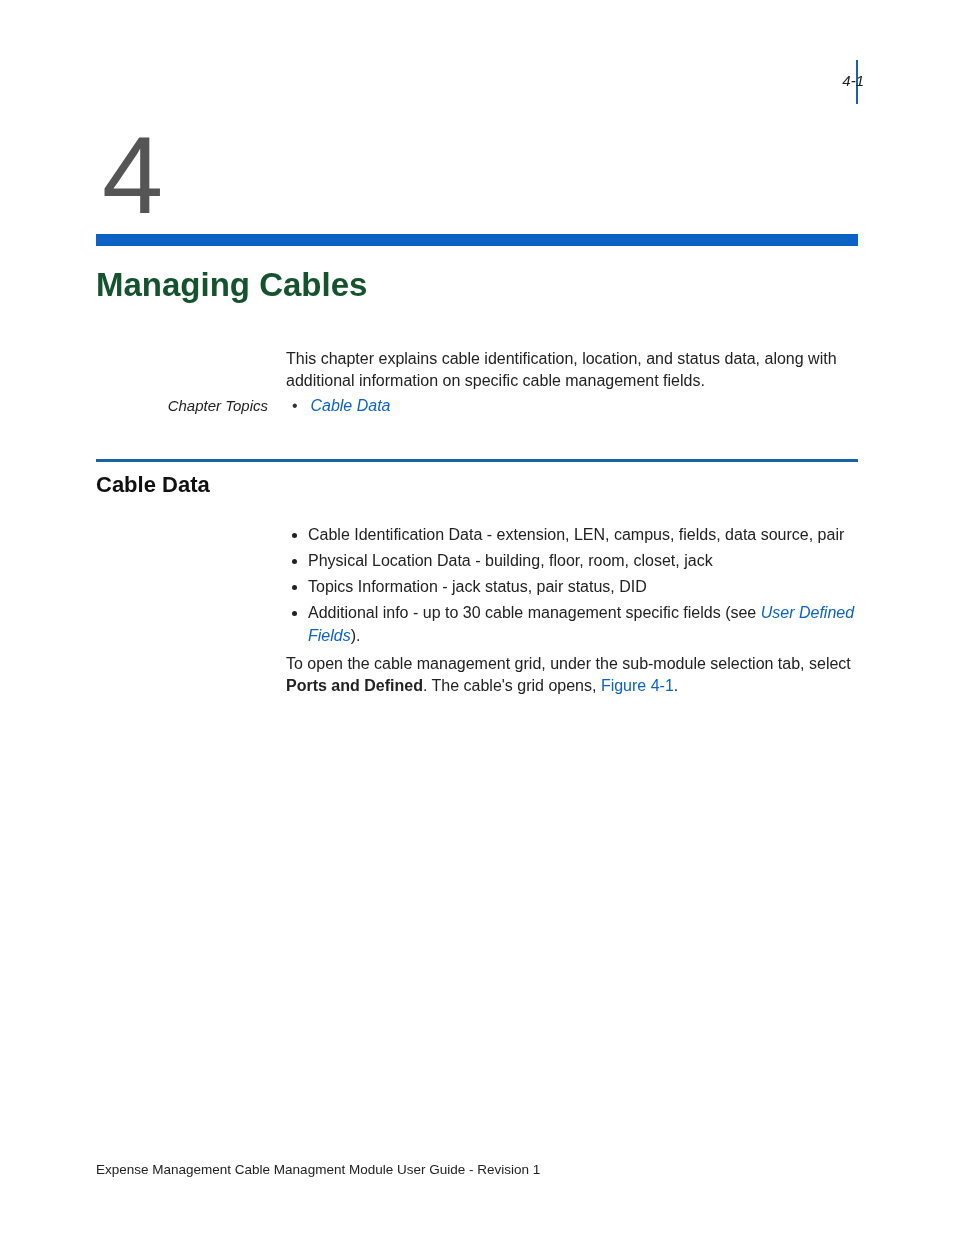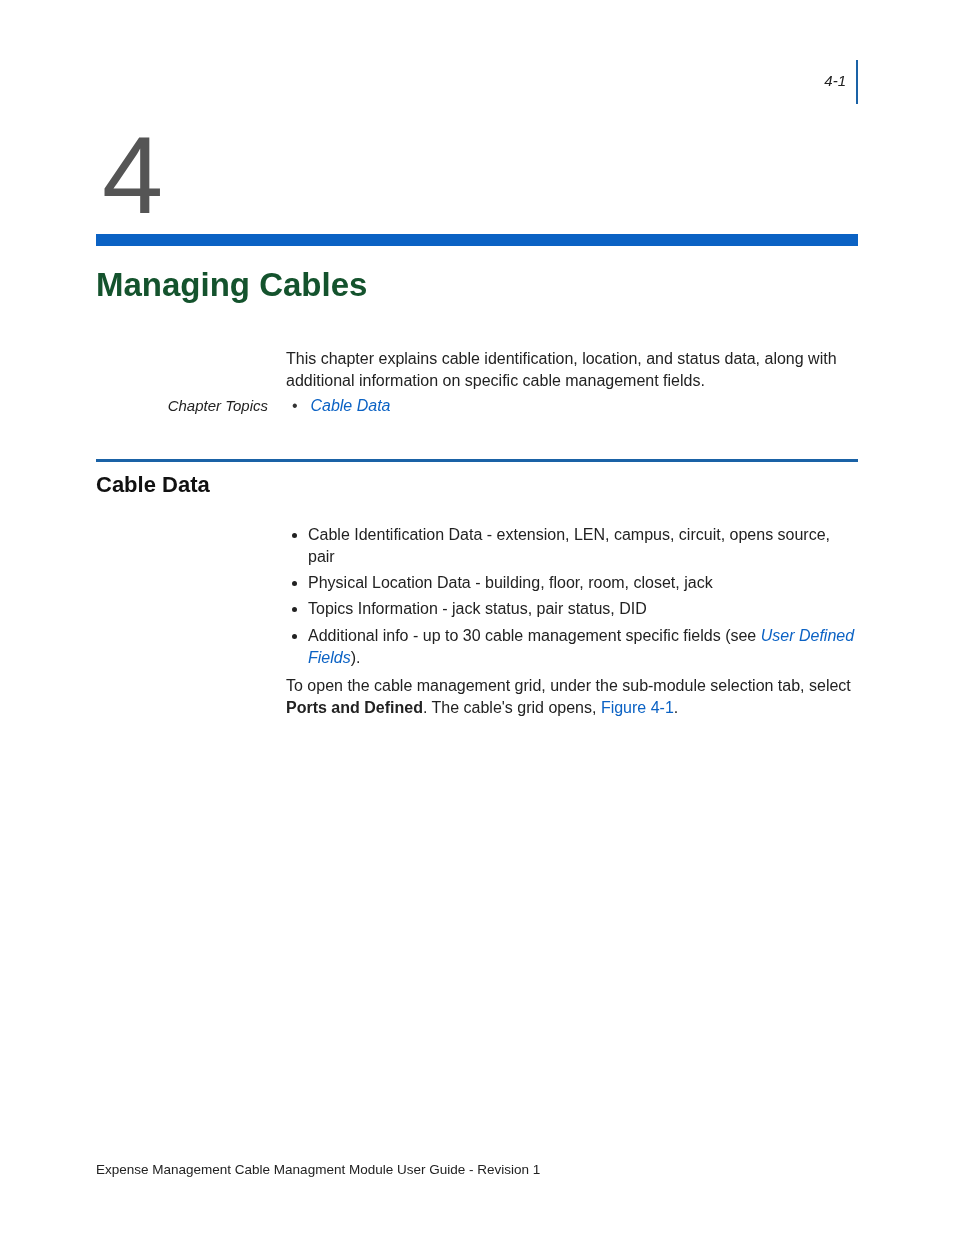--- a/index.html
+++ b/index.html
@@ -1,18 +1,18 @@
 <!DOCTYPE html>
 <html><head>
 <meta charset="utf-8">
 <style>
   * { box-sizing: border-box; margin: 0; padding: 0; }
   html, body { width: 954px; height: 1235px; background: #fff; font-family: Verdana, Geneva, sans-serif; color: #222; }
   .page { position: relative; width: 954px; height: 1235px; padding: 70px 96px 60px 96px; }
-  .page-num { position: absolute; top: 72px; right: 108px; font-style: italic; font-size: 15px; }
+  .page-num { position: absolute; top: 72px; right: 90px; font-style: italic; font-size: 15px; }
   .page-num-rule { position: absolute; top: 60px; right: 96px; width: 2px; height: 44px; background: #1a62a6; }
   .big-chapter-num { font-family: "Helvetica Neue", Arial, sans-serif; font-weight: 300; font-size: 110px; color: #555; line-height: 1; margin-top: 50px; margin-left: 6px; letter-spacing: -4px; }
   .chapter-rule { height: 12px; background: #0b62c4; margin-top: 4px; margin-bottom: 20px; }
   .chapter-title { font-family: Arial, Helvetica, sans-serif; font-weight: 700; font-size: 33px; color: #14532d; margin-bottom: 44px; }
   .intro-block { margin-left: 190px; margin-right: 2px; font-size: 16px; line-height: 1.35; margin-bottom: 6px; }
   .topics-row { display: flex; align-items: flex-start; margin-top: 6px; margin-bottom: 44px; gap: 6px; }
   .topics-label { width: 190px; text-align: right; padding-right: 18px; font-style: italic; font-size: 15px; font-family: Arial, Helvetica, sans-serif; color: #222; }
   .topics-list { flex: 1; font-size: 16px; }
   .topics-list .bullet { color: #333; display: inline-block; width: 14px; }
   .section-rule { height: 3px; background: #1a62a6; margin-bottom: 10px; }
@@ -46,21 +46,21 @@
       <span class="bullet">•</span>
       <a class="link">Cable Data</a>
     </div>
   </div>
 
   <div class="section-rule"></div>
   <h2 class="section-title">Cable Data</h2>
 
   <div class="body-block">
     <ul>
-      <li>Cable Identification Data - extension, LEN, campus, circuit, opens source, pair</li>
+      <li>Cable Identification Data - extension, LEN, campus, fields, data source, pair</li>
       <li>Physical Location Data - building, floor, room, closet, jack</li>
       <li>Topics Information - jack status, pair status, DID</li>
       <li>
         <span>Additional info - up to 30 cable management specific fields (see </span><a class="link">User Defined Fields</a><span>).</span>
       </li>
     </ul>
     <p>
       <span>To open the cable management grid, under the sub-module selection tab, select </span><b>Ports and Defined</b><span>. The cable's grid opens, </span><a class="link-plain">Figure 4-1</a><span>.</span>
     </p>
   </div>

